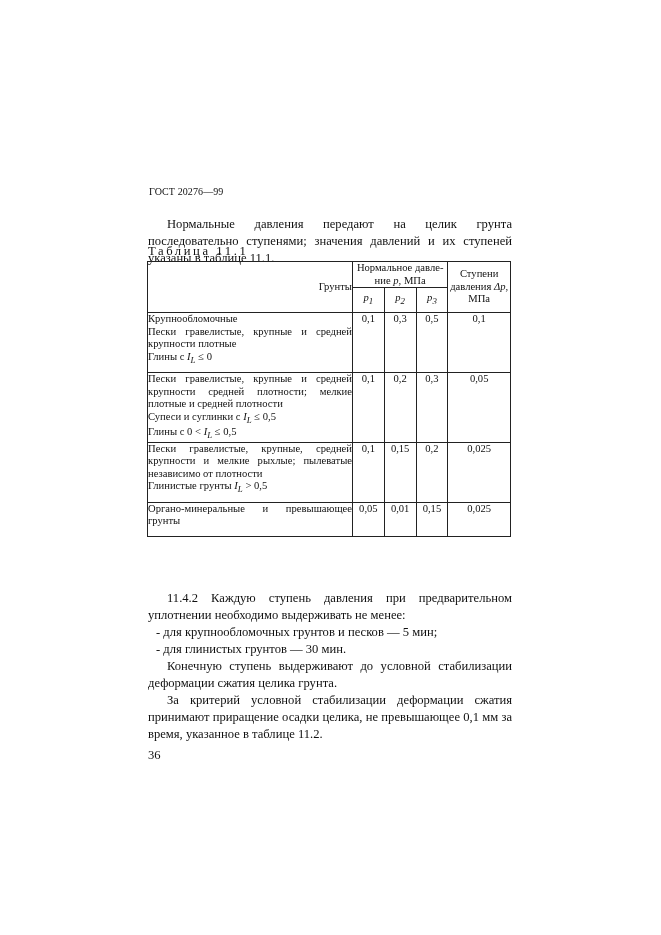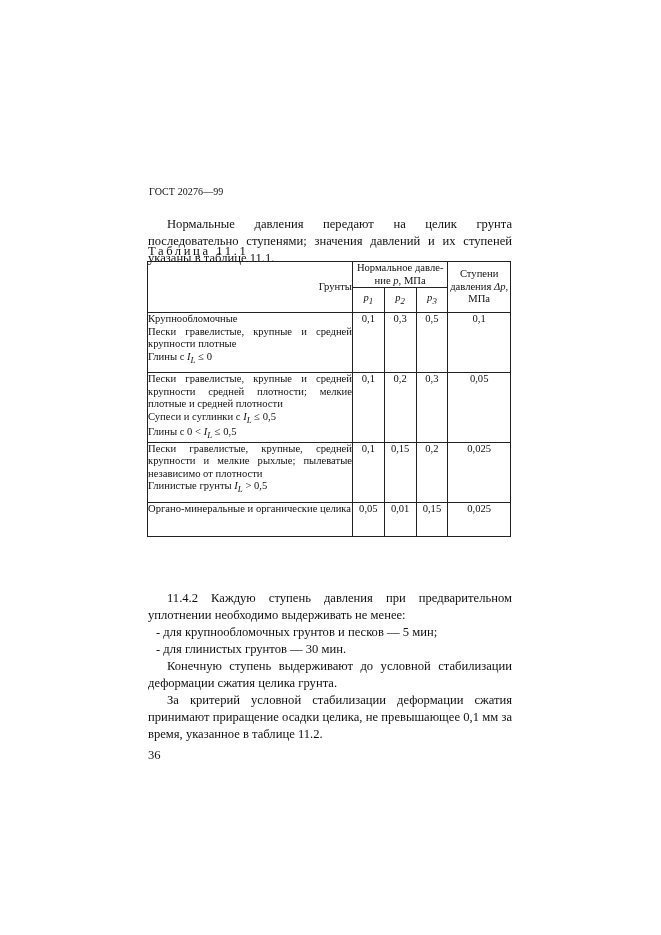--- a/index.html
+++ b/index.html
@@ -77,21 +77,21 @@
       <div>Глинистые грунты <span class="it">I<sub>L</sub></span> &gt; 0,5</div>
     </td>
     <td class="val">0,1</td>
     <td class="val">0,15</td>
     <td class="val">0,2</td>
     <td class="val">0,025</td>
   </tr>
 
   <tr style="height:34px">
     <td class="soil">
-      <div>Органо-минеральные и органические целика</div>
+      <div>Органо-минеральные и превышающее грунты</div>
     </td>
     <td class="val">0,05</td>
     <td class="val">0,01</td>
     <td class="val">0,15</td>
     <td class="val">0,025</td>
   </tr>
 </tbody>
   </table>
 
 <div class="abs para p2">

